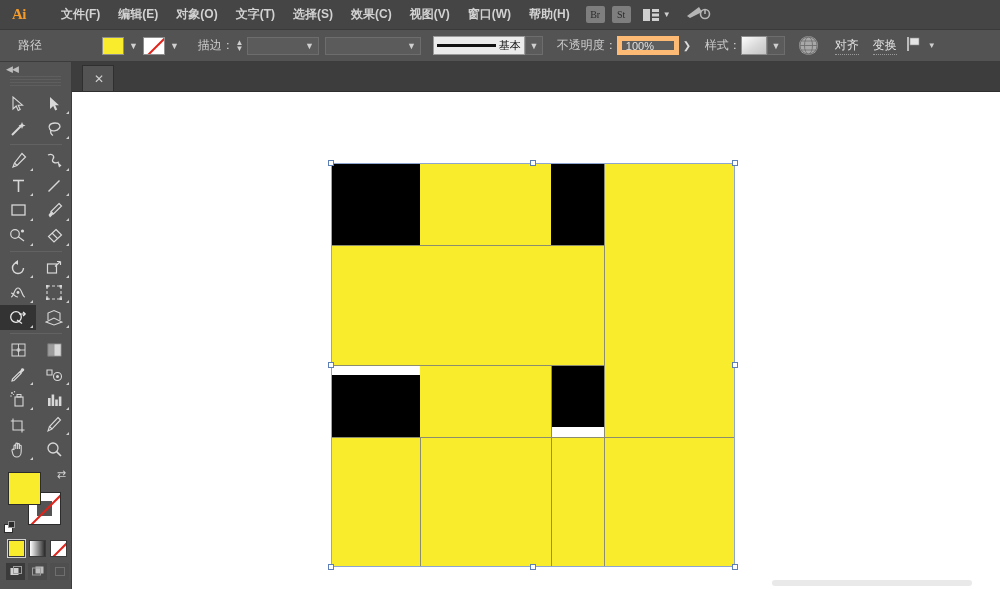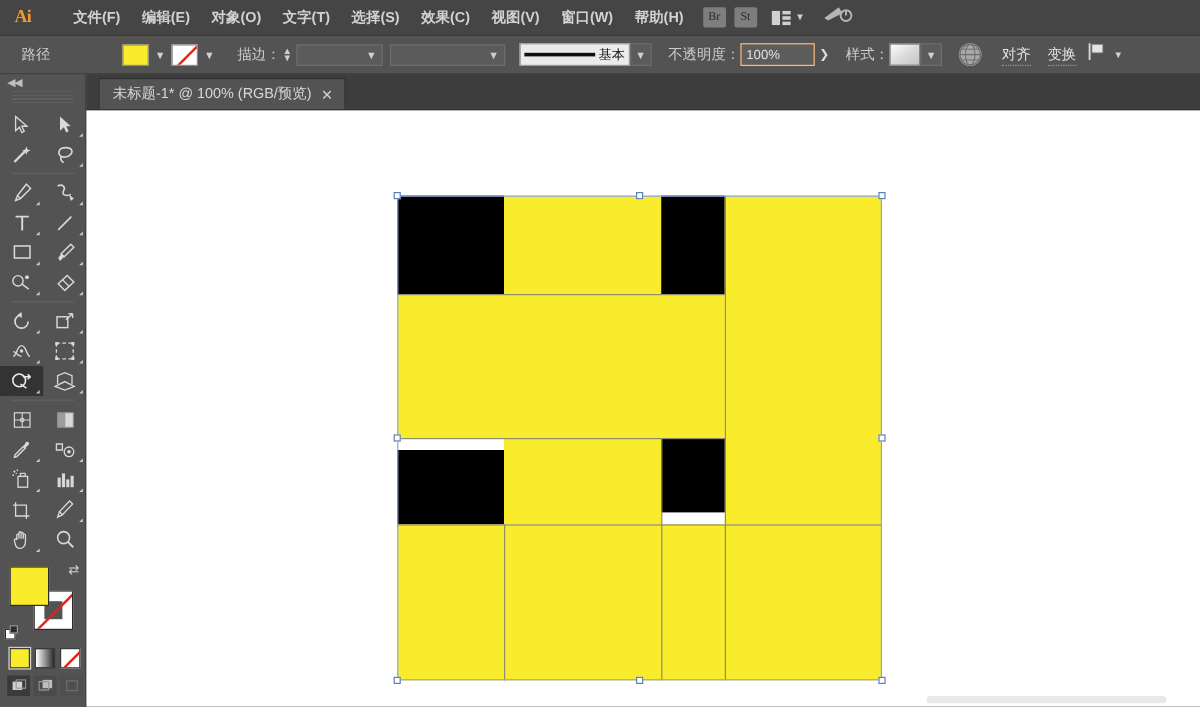--- a/index.html
+++ b/index.html
@@ -87,21 +87,21 @@
   .field .fchev { margin-left: auto; color: #d6d6d6; font-size: 9px; }
   .field.dark .fchev { color: #cfcfcf; }
   .profile-box {
     width: 92px; height: 19px; background: #ebebeb;
     display: flex; align-items: center; gap: 3px;
     padding: 0 3px; border: 1px solid #9a9a9a;
   }
   .profile-line { flex: 1; height: 3px; background: #111; }
   .profile-text { font-size: 11px; color: #111; }
   .opacity-field {
-    width: 62px; height: 19px; background: #5d5d5d; border: 1px solid #fdba74;
+    width: 62px; height: 19px; background: #5d5d5d; border: 5px solid #fdba74;
     color: #e0e0e0; font-size: 11px; display: flex; align-items: center;
     padding-left: 4px;
   }
   .chev-btn {
     width: 16px; height: 19px; display: flex; align-items: center;
     justify-content: center; color: #dcdcdc; font-size: 10px;
   }
   .style-swatch {
     width: 26px; height: 19px; border: 1px solid #8e8e8e;
     background: linear-gradient(145deg,#fdfdfd 0%,#d9d9d9 55%,#c4c4c4 100%);
@@ -354,21 +354,20 @@
         <line x1="2" y1="1" x2="2" y2="15" stroke="#d6d6d6" stroke-width="1.6"></line>
         <rect x="4" y="2" width="9" height="7" fill="#e4e4e4"></rect>
         <rect x="4" y="2" width="9" height="7" fill="none" stroke="#8a8a8a" stroke-width="0.6"></rect>
       </svg>
     </div>
     <span class="chev" style="margin-left:5px">▼</span>
   </div>
 
   <div class="tabbar">
     <div class="doc-tab">
-      <span>未标题-1* @ 100% (RGB/预览)</span>
       <span class="tab-close">✕</span>
     </div>
   </div>
 
   <div class="toolbar">
     <div class="tb-collapse">◀◀</div>
     <div class="tb-gripper"></div>
 
     <div class="tb-grid">
 

